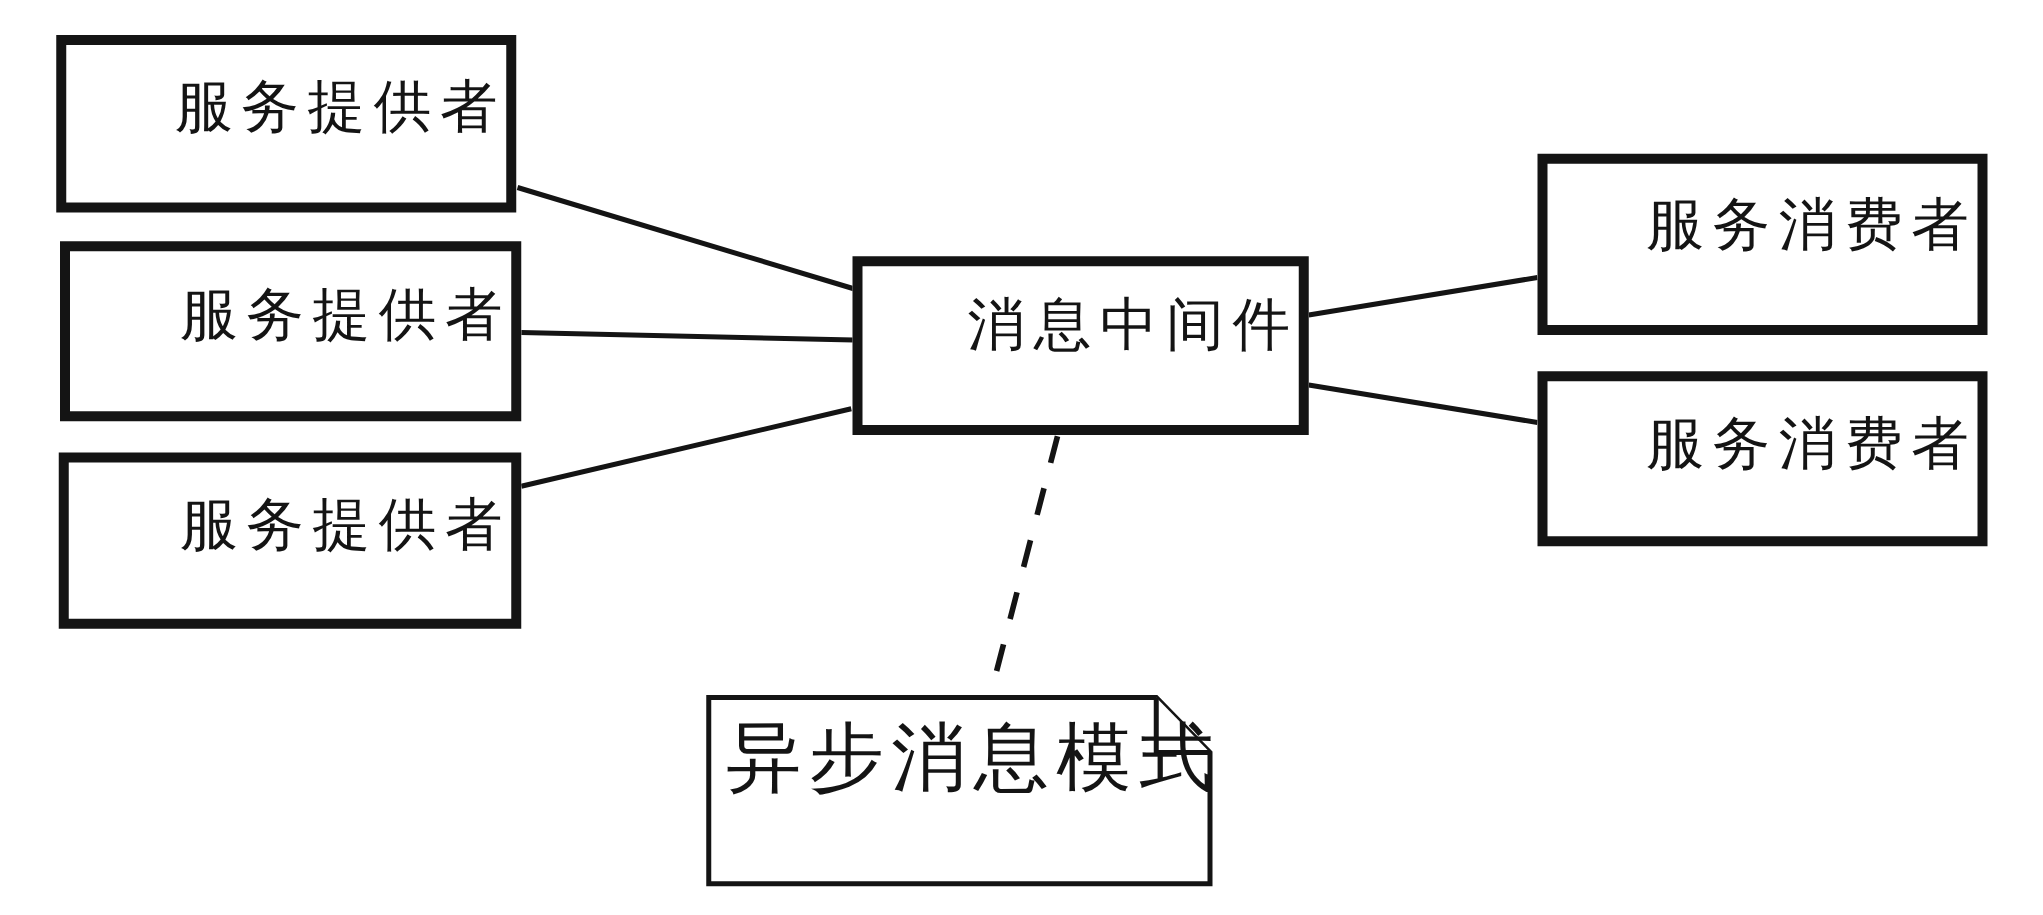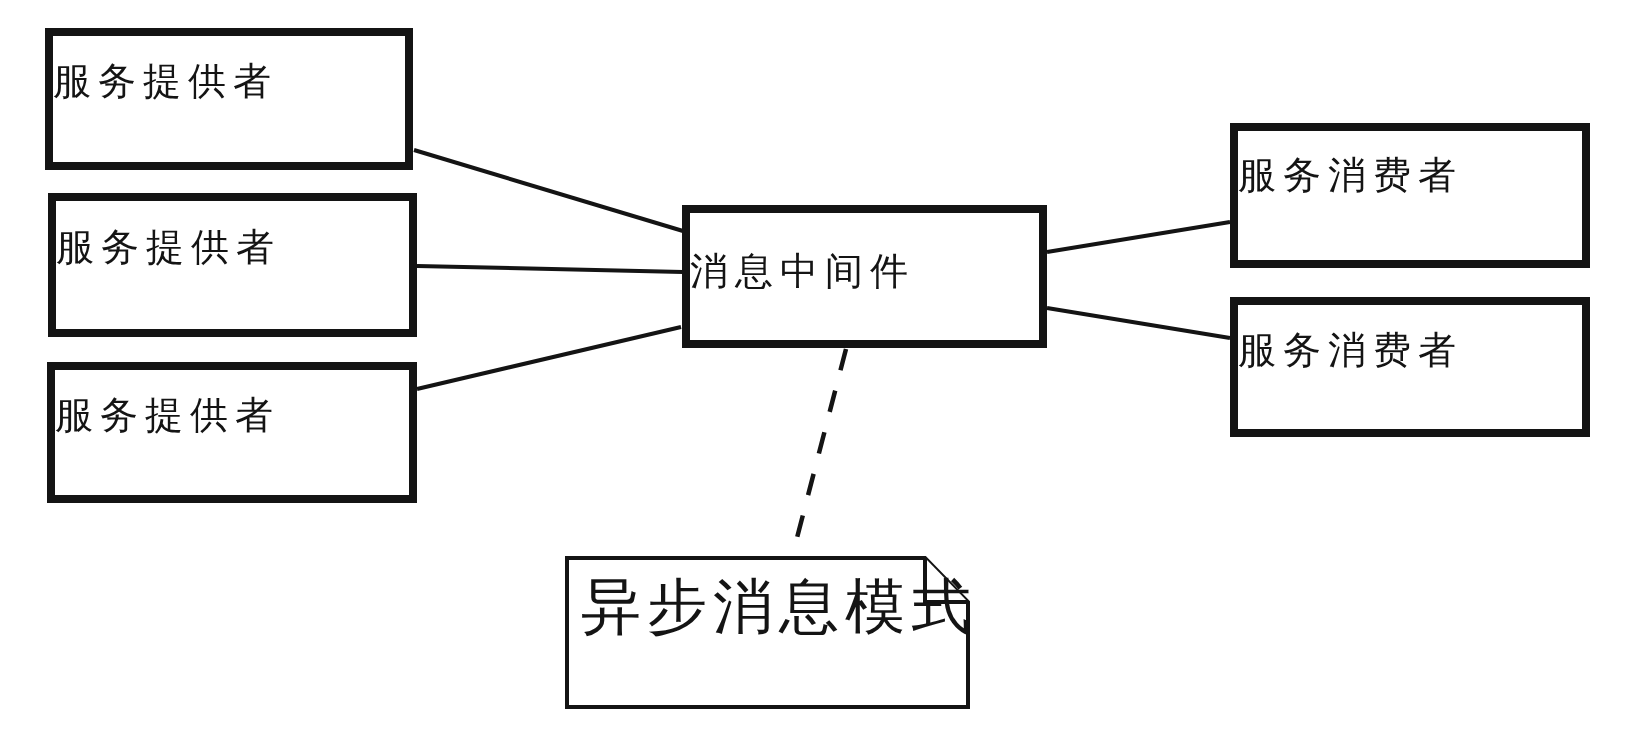--- a/index.html
+++ b/index.html
@@ -36,30 +36,30 @@
     stroke: var(--ink);
     stroke-width: 4;
     fill: var(--paper);
     stroke-linejoin: miter;
   }
   .node {
     position: absolute;
     border: 8px solid var(--ink);
     background: var(--paper);
     color: var(--ink);
-    font-size: 38px;
+    font-size: 46px;
     line-height: 1;
     letter-spacing: 7px;
-    text-align: left;
+    text-align: right;
     white-space: nowrap;
   }
   .node-provider-1 { left: 45px;   top: 28px;  width: 368px; height: 142px; padding-top: 26px; }
   .node-provider-2 { left: 48px;   top: 193px; width: 369px; height: 144px; padding-top: 27px; }
   .node-provider-3 { left: 47px;   top: 362px; width: 370px; height: 141px; padding-top: 26px; }
-  .node-broker     { left: 682px;  top: 205px; width: 365px; height: 143px; padding-top: 39px; }
+  .node-broker     { left: 682px;  top: 205px; width: 365px; height: 143px; padding-top: 23px; }
   .node-consumer-1 { left: 1230px; top: 123px; width: 360px; height: 145px; padding-top: 25px; }
   .node-consumer-2 { left: 1230px; top: 297px; width: 360px; height: 140px; padding-top: 26px; }
   .note-label {
     position: absolute;
     left: 581px;
     top: 576px;
     color: var(--ink);
     font-size: 60px;
     line-height: 1;
     letter-spacing: 6px;

